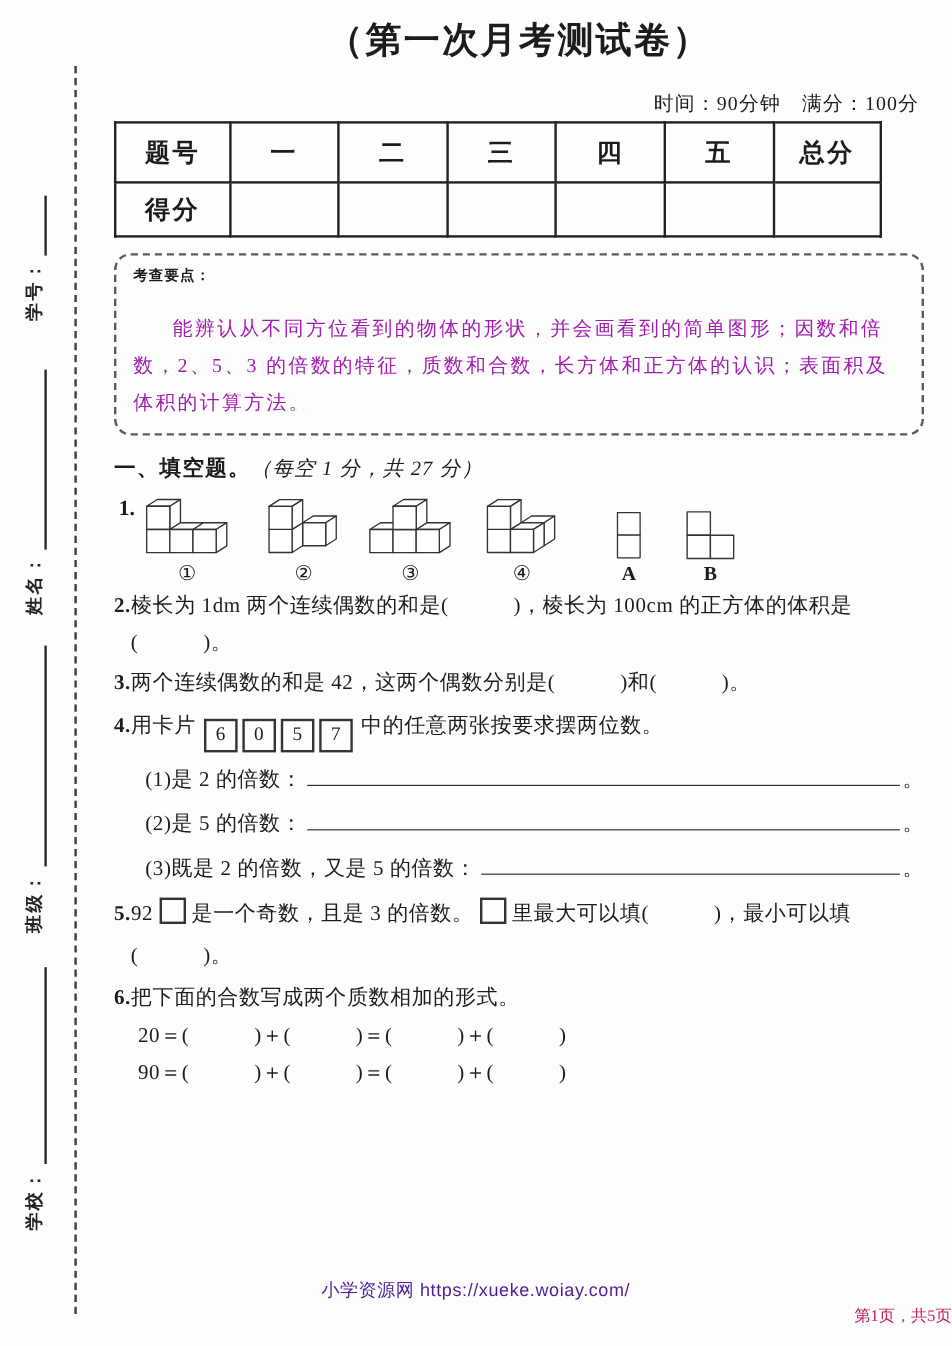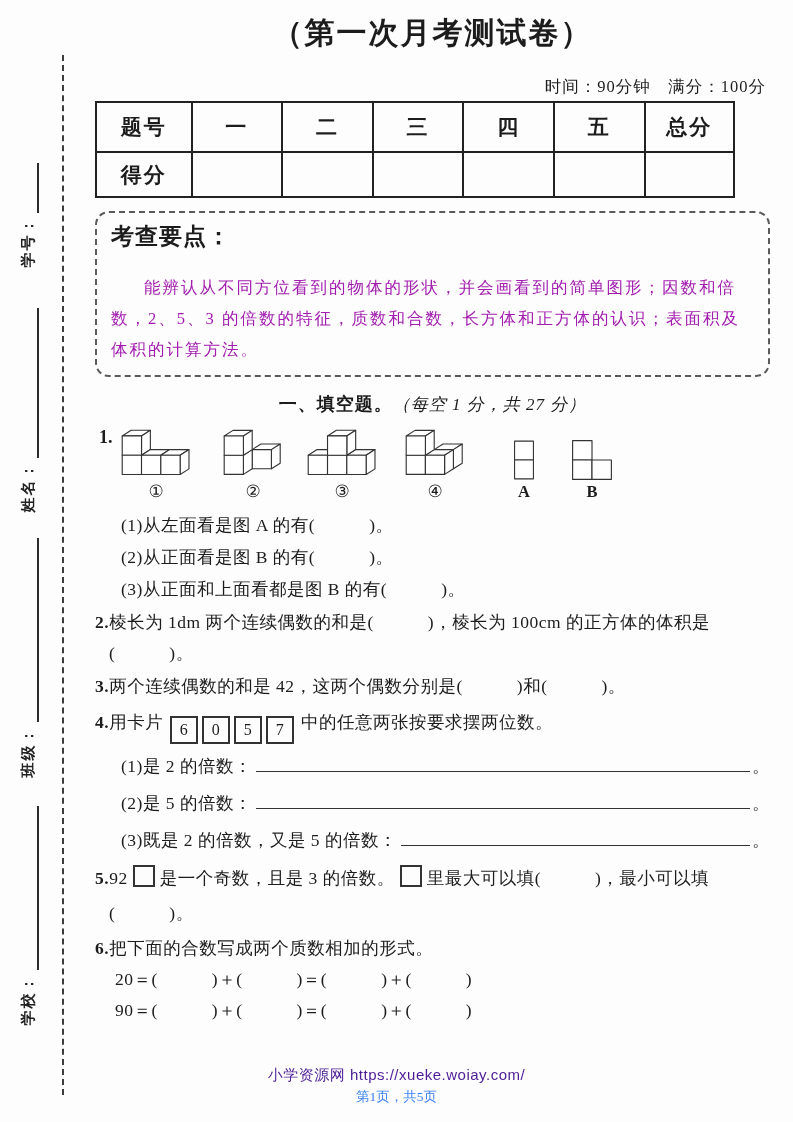--- a/index.html
+++ b/index.html
@@ -29,25 +29,25 @@
     padding-right:4px;letter-spacing:1px;}
   
   table.score{width:640px;border-collapse:collapse;table-layout:fixed;}
   table.score td{border:2px solid #222;text-align:center;vertical-align:middle;}
   tr.r1 td{height:46px;font-size:21px;font-weight:bold;letter-spacing:2px;}
   tr.r2 td{height:41px;font-size:21px;font-weight:bold;letter-spacing:2px;}
   td.c0{width:15%;} td.cn{width:14.2%;} td.cl{width:14%;}
   
   .kp-box{margin-top:13px;border:2px dashed #5a5a5a;border-radius:14px;
     padding:8px 14px 10px 14px;}
-  .kp-head{font-size:23px;font-weight:bold;letter-spacing:1px;}
+  .kp-head{font-size:12px;font-weight:bold;letter-spacing:1px;}
   .kp-body{margin-top:20px;font-size:16.5px;line-height:31px;
     text-indent:2em;letter-spacing:2px;color:#a21caf;}
   
-  .sec-head{margin-top:15px;font-size:18px;text-align:center;}
+  .sec-head{margin-top:15px;font-size:18px;}
   .sec-head .b{font-weight:bold;letter-spacing:1px;}
   .sec-head .n{font-style:italic;font-size:17px;letter-spacing:1px;}
   
   .fig-row{position:relative;margin-top:7px;padding-left:24px;display:flex;align-items:flex-end;}
   .qnum-abs{position:absolute;left:4px;top:4px;font-size:18px;font-weight:bold;}
   .fig{display:flex;flex-direction:column;align-items:center;}
   .fig svg{display:block;}
   .fig .flabel{margin-top:2px;font-size:17px;line-height:18px;}
   .fig .flabel.letter{font-weight:bold;font-size:16.5px;}
   .g2{margin-left:28px;} .g3{margin-left:20px;} .g4{margin-left:24px;}
@@ -68,22 +68,22 @@
   .q4end{flex:none;}
   
   .sqbox{display:inline-block;width:18px;height:18px;border:2px solid #333;
     vertical-align:-3px;margin:0 5px;}
   
   .q6lines{padding-left:20px;font-family:Liberation Serif, serif;}
   
   .footer-site{position:absolute;left:0;top:1066px;width:100%;text-align:center;
     font-family:"Liberation Sans","DejaVu Sans",sans-serif;
     font-size:15px;color:#4c1d95;letter-spacing:0.5px;}
-  .footer-page{position:absolute;left:0;top:1088px;width:100%;text-align:center;
-    font-size:13.5px;color:#3b82f6;}
+  .footer-page{position:absolute;left:0;top:1088px;width:100%;text-align:right;
+    font-size:13.5px;color:#be185d;}
   .cube{fill:#fff;stroke:#333;stroke-width:1.4;stroke-linejoin:round;}
 </style>
 </head>
 <body>
 
 <div class="fold-line"></div>
 <div class="blank-line bl-id"></div>
 <div class="blank-line bl-name"></div>
 <div class="blank-line bl-class"></div>
 <div class="blank-line bl-school"></div>
@@ -202,25 +202,20 @@
     <div class="fig gB">
       <svg width="42" height="42" viewBox="0 0 52 52">
         <rect class="cube" x="2" y="2" width="24" height="24"></rect>
         <rect class="cube" x="2" y="26" width="24" height="24"></rect>
         <rect class="cube" x="26" y="26" width="24" height="24"></rect>
       </svg>
       <div class="flabel letter">B</div>
     </div>
   </div>
 
-  <div class="qparts">
-    <div class="qline">(1)从左面看是图 A 的有(　　　)。</div>
-    <div class="qline">(2)从正面看是图 B 的有(　　　)。</div>
-    <div class="qline">(3)从正面和上面看都是图 B 的有(　　　)。</div>
-  </div>
 
   <div class="qblock">
     <div class="qline"><span class="qnum">2.</span><span>棱长为 1dm 两个连续偶数的和是(　　　)，棱长为 100cm 的正方体的体积是</span></div>
     <div class="qline indent2">(　　　)。</div>
   </div>
 
   <div class="qblock">
     <div class="qline"><span class="qnum">3.</span><span>两个连续偶数的和是 42，这两个偶数分别是(　　　)和(　　　)。</span></div>
   </div>
 

